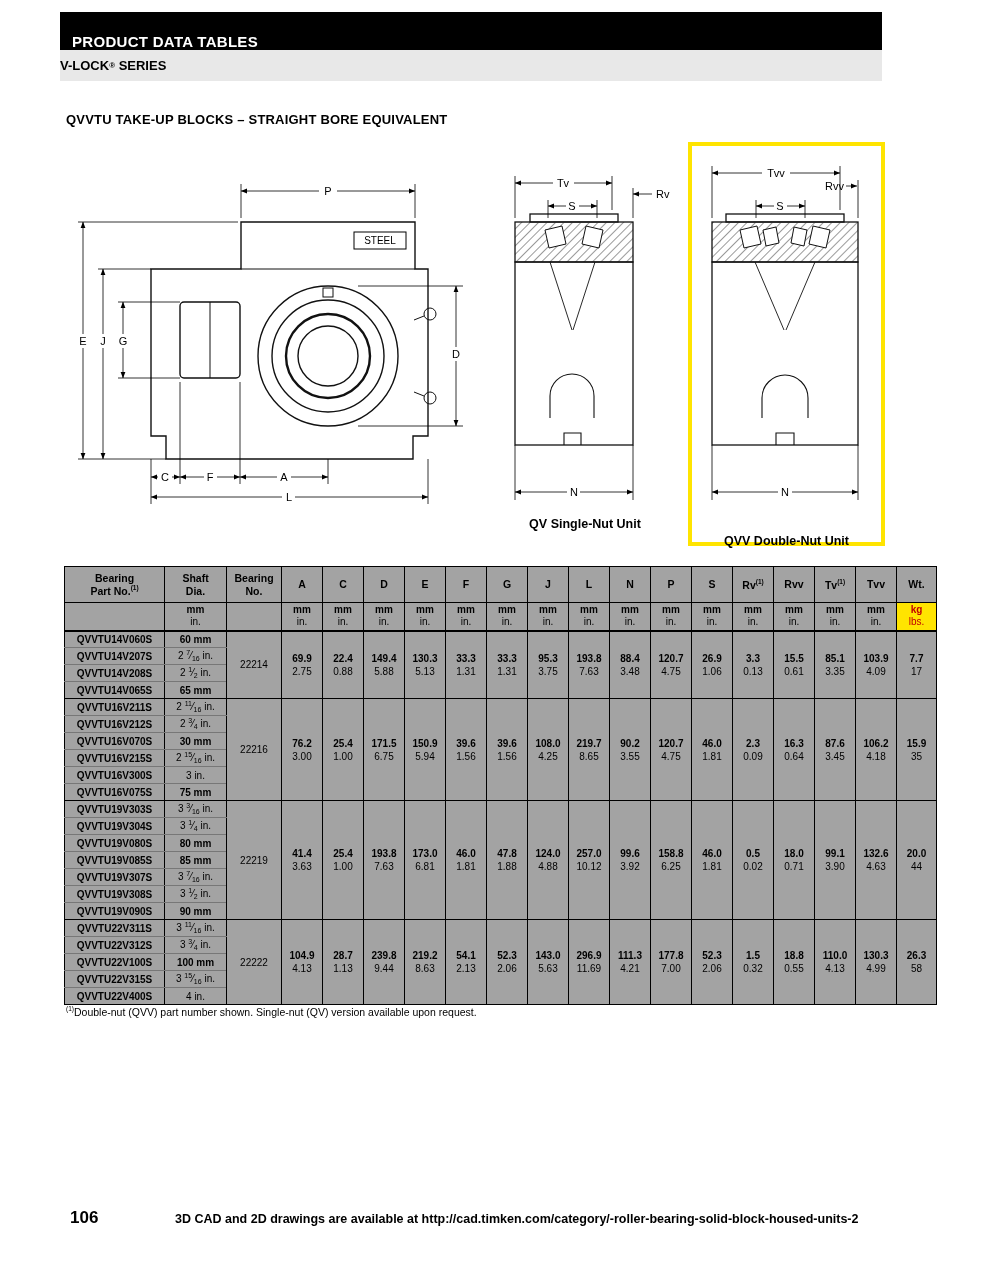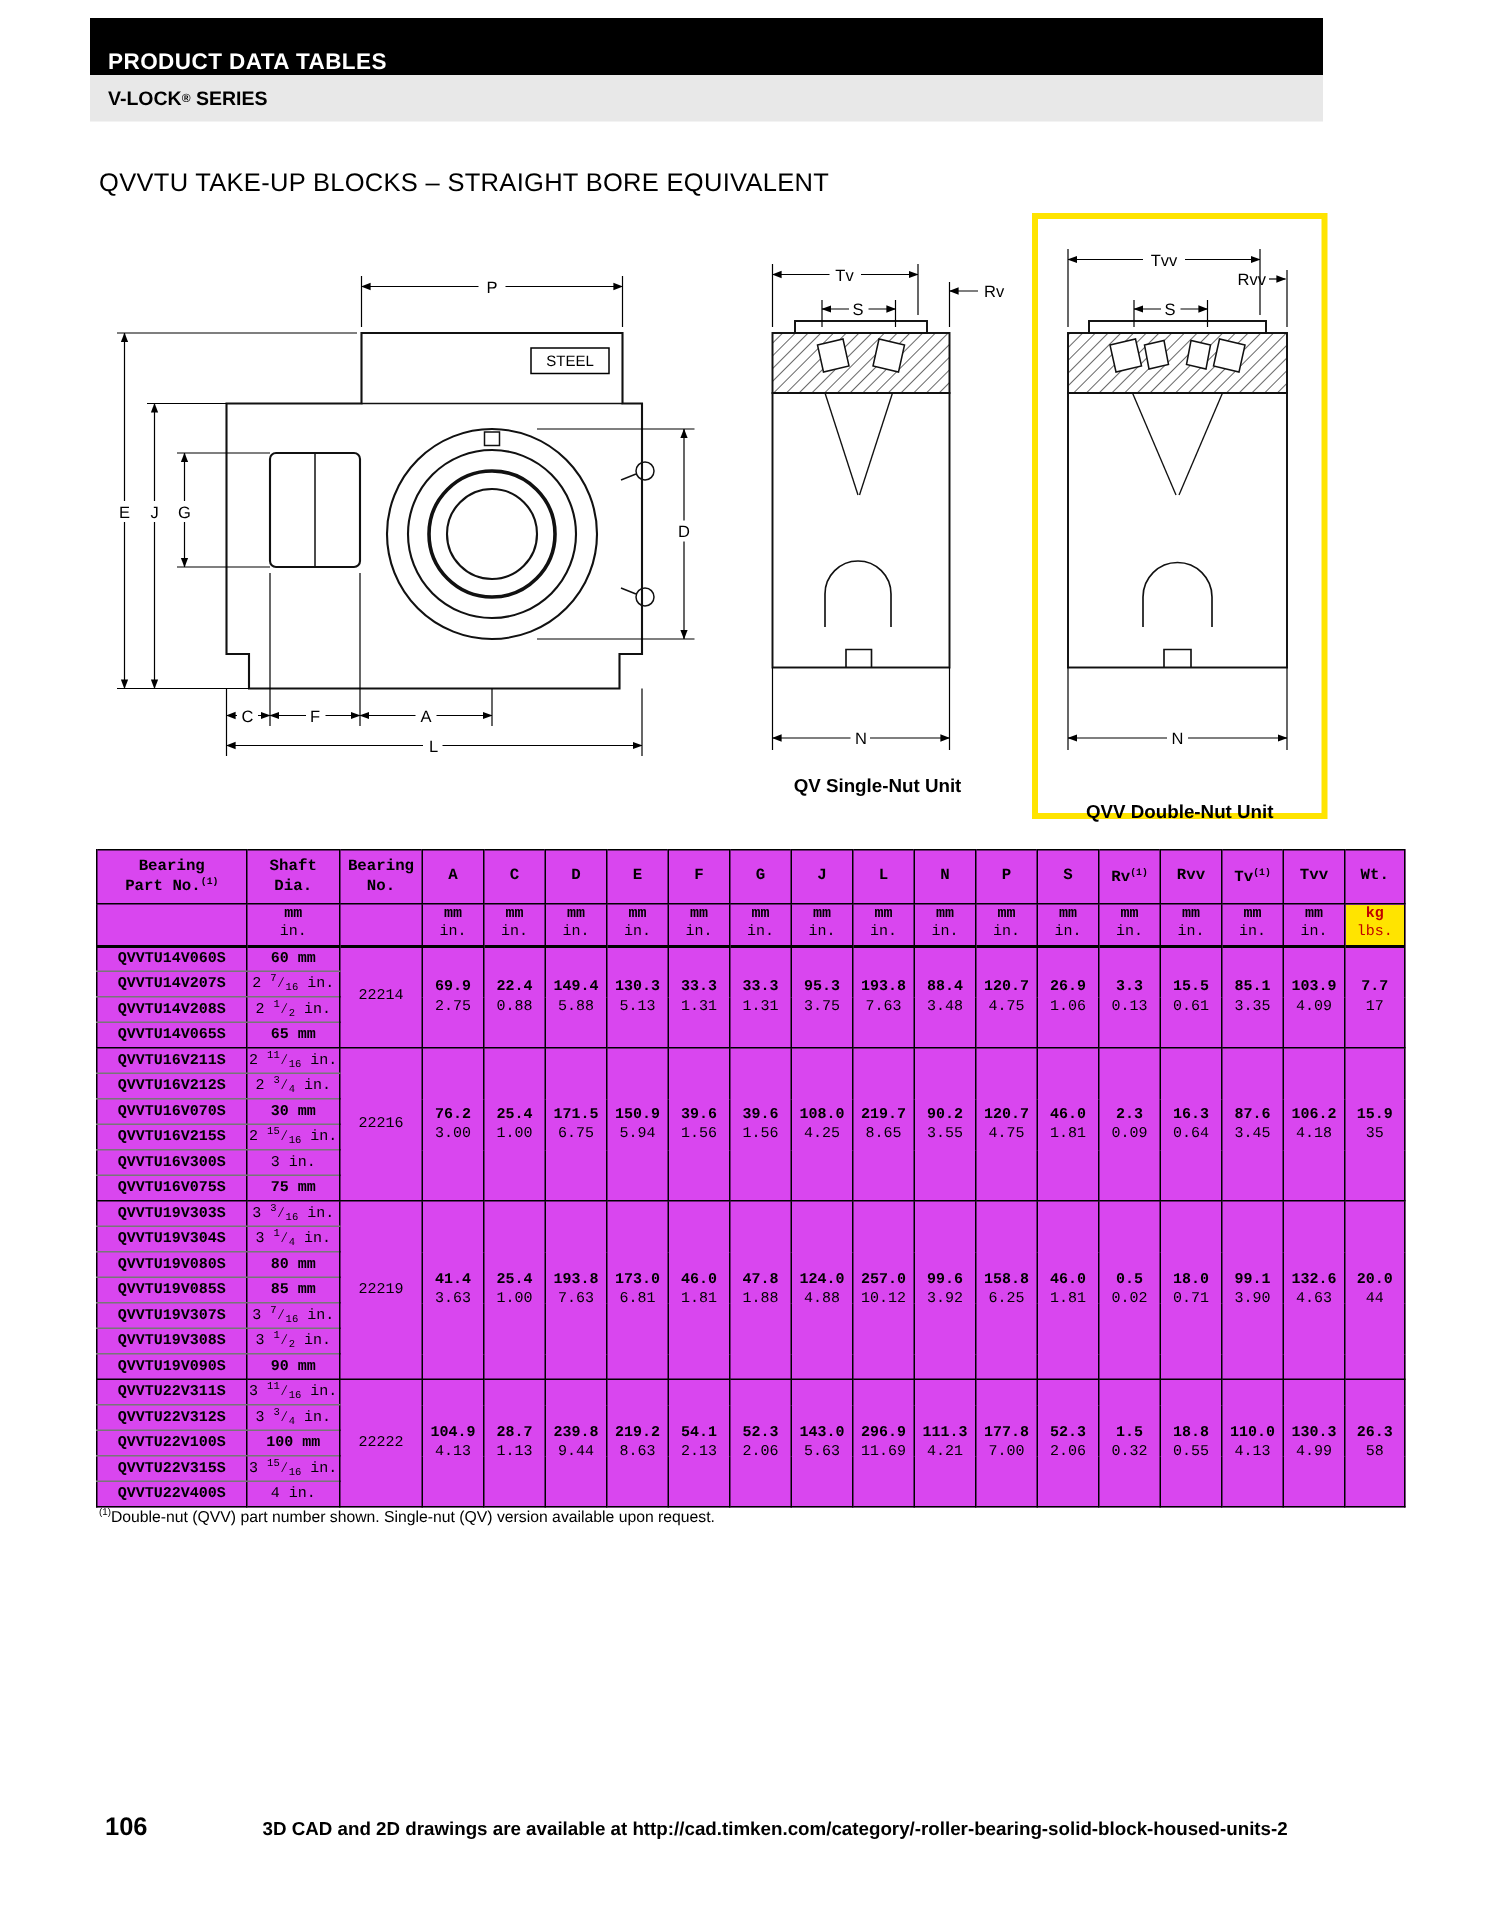--- a/index.html
+++ b/index.html
@@ -13,46 +13,46 @@
     --yellow:#FFE400; --kg-red:#C00000; --bar-bg:#000; --sub-bg:#E8E8E8;
   }
   .black-bar{
     position:absolute; left:60px; top:12px; width:822px; height:38px;
     background:var(--bar-bg); color:#fff; display:flex; align-items:flex-end;
     padding-left:12px; font-weight:bold; font-size:15px; letter-spacing:.3px;
   }
   .gray-bar{
     position:absolute; left:60px; top:50px; width:822px; height:31px;
     background:var(--sub-bg); display:flex; align-items:center;
-    padding-left:12px; font-weight:bold; font-size:13px;
+    font-weight:bold; font-size:13px;
   }
   .gray-bar sup{ font-size:8px; vertical-align:super; }
   .page-title{
-    position:absolute; left:66px; top:112px; font-size:17px; font-weight:normal;
+    position:absolute; left:66px; top:112px; font-size:13px; font-weight:bold;
     letter-spacing:.2px;
   }
   .diagram-area{ position:absolute; left:0; top:0; width:1000px; height:560px; }
   .diagram-area svg{ position:absolute; }
   .svg-front{ left:58px; top:144px; }
   .svg-qv{ left:500px; top:150px; }
   .svg-qvv{ left:700px; top:150px; }
   svg text{ font-family:"Liberation Sans", sans-serif; }
   .yellow-box{
     position:absolute; left:688px; top:142px; width:197px; height:404px;
     border:4px solid var(--yellow);
   }
   .cap{ position:absolute; font-weight:bold; font-size:12.5px; text-align:center; }
   .cap-qv{ left:495px; top:517px; width:180px; }
   .cap-qvv{ left:694px; top:534px; width:185px; }
 
   
   .spec-wrap{ position:absolute; left:64px; top:566px; }
   table.spec{
     border-collapse:collapse; table-layout:fixed; width:872px;
-    border:1.5px solid #000; background:#d946ef;font-family:Liberation Mono, monospace;
+    border:1.5px solid #000; background:#a3a3a3;
   }
   .spec th, .spec td{
     border-left:1px solid #000; border-right:1px solid #000;
     text-align:center; padding:0; overflow:hidden; white-space:nowrap;
   }
   .spec thead th{
     height:36px; font-size:10.5px; font-weight:bold; vertical-align:middle;
     line-height:1.15; border-bottom:1px solid #000;
   }
   .hsup{ font-size:6.5px; vertical-align:super; }

